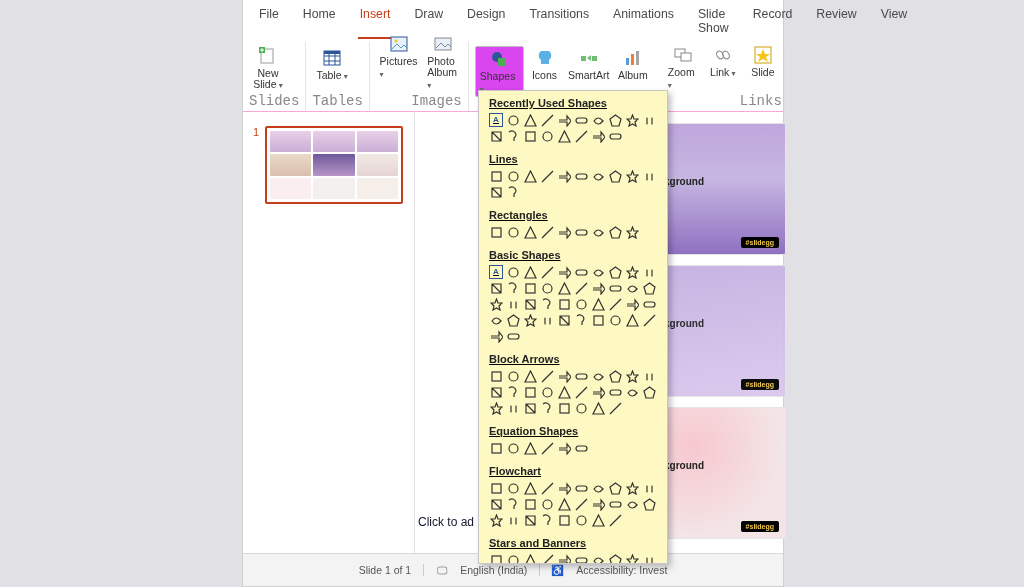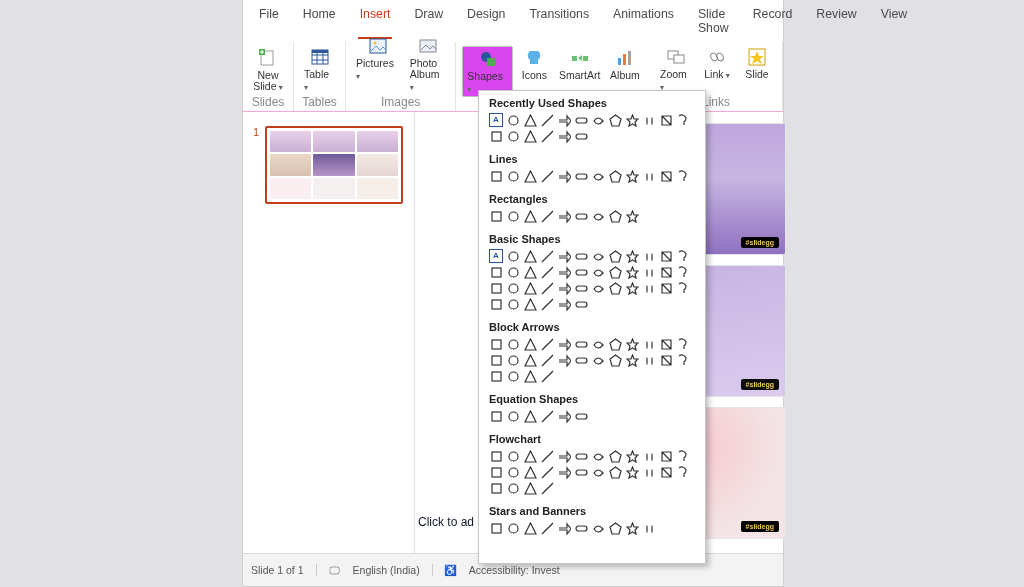--- a/index.html
+++ b/index.html
@@ -11,42 +11,42 @@
   .menubar .mi.active { color: #c43e1c; border-bottom: 2px solid #c43e1c; }
   
   .ribbon { display: flex; border-bottom: 1px solid #f9a8d4; height: 70px; }
   .rgroup { display: flex; flex-direction: column; justify-content: flex-end; padding: 0 6px; border-right: 1px solid #e4e4e4; }
   .rgroup .btns { display: flex; gap: 2px; flex: 1; align-items: flex-start; padding-top: 4px; }
   .rgroup .btn { display: flex; flex-direction: column; align-items: center; justify-content: flex-start; padding: 1px 4px; font-size: 10.5px; color: #333; cursor: pointer; line-height: 1.1; min-width: 38px; }
   .rgroup .btn .ico { width: 22px; height: 22px; display: flex; align-items: center; justify-content: center; margin-bottom: 1px; }
   .rgroup .btn .ico svg { width: 20px; height: 20px; }
   .rgroup .btn .drop::after { content: " \25BE"; font-size: 8px; color: #666; }
   .rgroup .btn.open { background: #d946ef; border: 1px solid #bebebe; border-radius: 2px; }
-  .rgroup .label { font-size: 12px; color: #888; text-align: center; padding: 1px 0 2px; }
+  .rgroup .label { font-size: 14px; color: #888; text-align: right; padding: 1px 0 2px; font-family: Liberation Mono, monospace; }
   
   .editor { display: flex; flex: 1; overflow: hidden; position: relative; }
   .thumbs { width: 172px; border-right: 1px solid #e0e0e0; padding: 14px 10px; }
   .thumb { display: flex; gap: 6px; }
   .thumb .num { font-size: 11px; color: #c43e1c; }
   .thumb .img { width: 138px; height: 78px; border: 2px solid #c43e1c; border-radius: 2px; display: grid; grid-template-columns: repeat(3,1fr); grid-template-rows: repeat(3,1fr); gap: 2px; padding: 3px; background: #fff; }
   .thumb .cell { background: linear-gradient(180deg,#e9d0e8,#c9afd4); border-radius: 1px; font-size: 4px; }
   .canvas { flex: 1; display: flex; align-items: flex-end; justify-content: center; padding: 12px; position: relative; }
   .notes-ph { position: absolute; bottom: 24px; left: 175px; font-size: 12px; color: #0f172a; }
   
-  .dropdown { position: absolute; left: 478px; top: 90px; width: 228px; height: 474px; background: #ffffff; border: 1px solid #c7c7c7; box-shadow: 3px 3px 6px rgba(0,0,0,0.25); overflow-y: auto; z-index: 50; }
+  .dropdown { position: absolute; left: 478px; top: 90px; width: 190px; height: 474px; background: #fef9c3; border: 1px solid #c7c7c7; box-shadow: 3px 3px 6px rgba(0,0,0,0.25); overflow-y: auto; z-index: 50; text-decoration: underline; }
   .dropdown::-webkit-scrollbar { width: 10px; }
   .dropdown::-webkit-scrollbar-thumb { background: #c0c0c0; border-radius: 5px; }
   .cat { padding: 6px 10px 4px; }
   .cat-title { font-size: 11px; font-weight: 600; color: #222; margin-bottom: 4px; }
   .shape-row { display: flex; flex-wrap: wrap; gap: 2px 3px; }
   .shp { width: 14px; height: 14px; display: flex; align-items: center; justify-content: center; cursor: pointer; }
   .shp svg { width: 13px; height: 13px; stroke: #333; stroke-width: 1.2; fill: none; }
   .shp.txt { border: 1.2px solid #2b579a; color: #2b579a; font-size: 8px; font-weight: 700; line-height: 10px; }
   
-  .statusbar { height: 20px; background: #f3f3f3; border-top: 1px solid #d9d9d9; display: flex; align-items: center; font-size: 10.5px; color: #555; padding: 16px 8px; gap: 12px; }
+  .statusbar { height: 20px; background: #f3f3f3; border-top: 1px solid #d9d9d9; display: flex; align-items: center; font-size: 10.5px; color: #555; padding: 16px 8px; gap: 12px; justify-content: center; }
   .statusbar .sep { border-left: 1px solid #ccc; height: 12px; }
   .statusbar .ic { width: 12px; height: 12px; display: inline-flex; align-items: center; justify-content: center; }
   
   .gallery-peek { position: absolute; left: 666px; top: 123px; width: 120px; height: 442px; overflow: hidden; z-index: 30; pointer-events: none; }
   .gcard { position: absolute; right: 0; width: 133px; height: 132px; background: linear-gradient(180deg,#c8b4e1,#a98ecd); border: 1px solid #e5e5e5; border-radius: 2px; }
   .gcard .tag { position: absolute; bottom: 6px; right: 6px; background: #000; color: #f3c94a; font-size: 7px; font-weight: 700; padding: 2px 5px; border-radius: 2px; }
   .gcard .t { position: absolute; top: 40%; left: 10px; font-size: 10px; font-weight: 800; color: #222; }
   .gcard.g1 { top: 0; background: linear-gradient(180deg,#bfa7dd 0%,#c7b6e1 42%,#8f71c1 100%); }
   .gcard.g2 { top: 142px; background: linear-gradient(170deg,#c5b0e0,#dac8ee); opacity: .95; }
   .gcard.g3 { top: 284px; background: radial-gradient(circle at 30% 30%,#f7c8cf,#f3e5e6 70%); }

